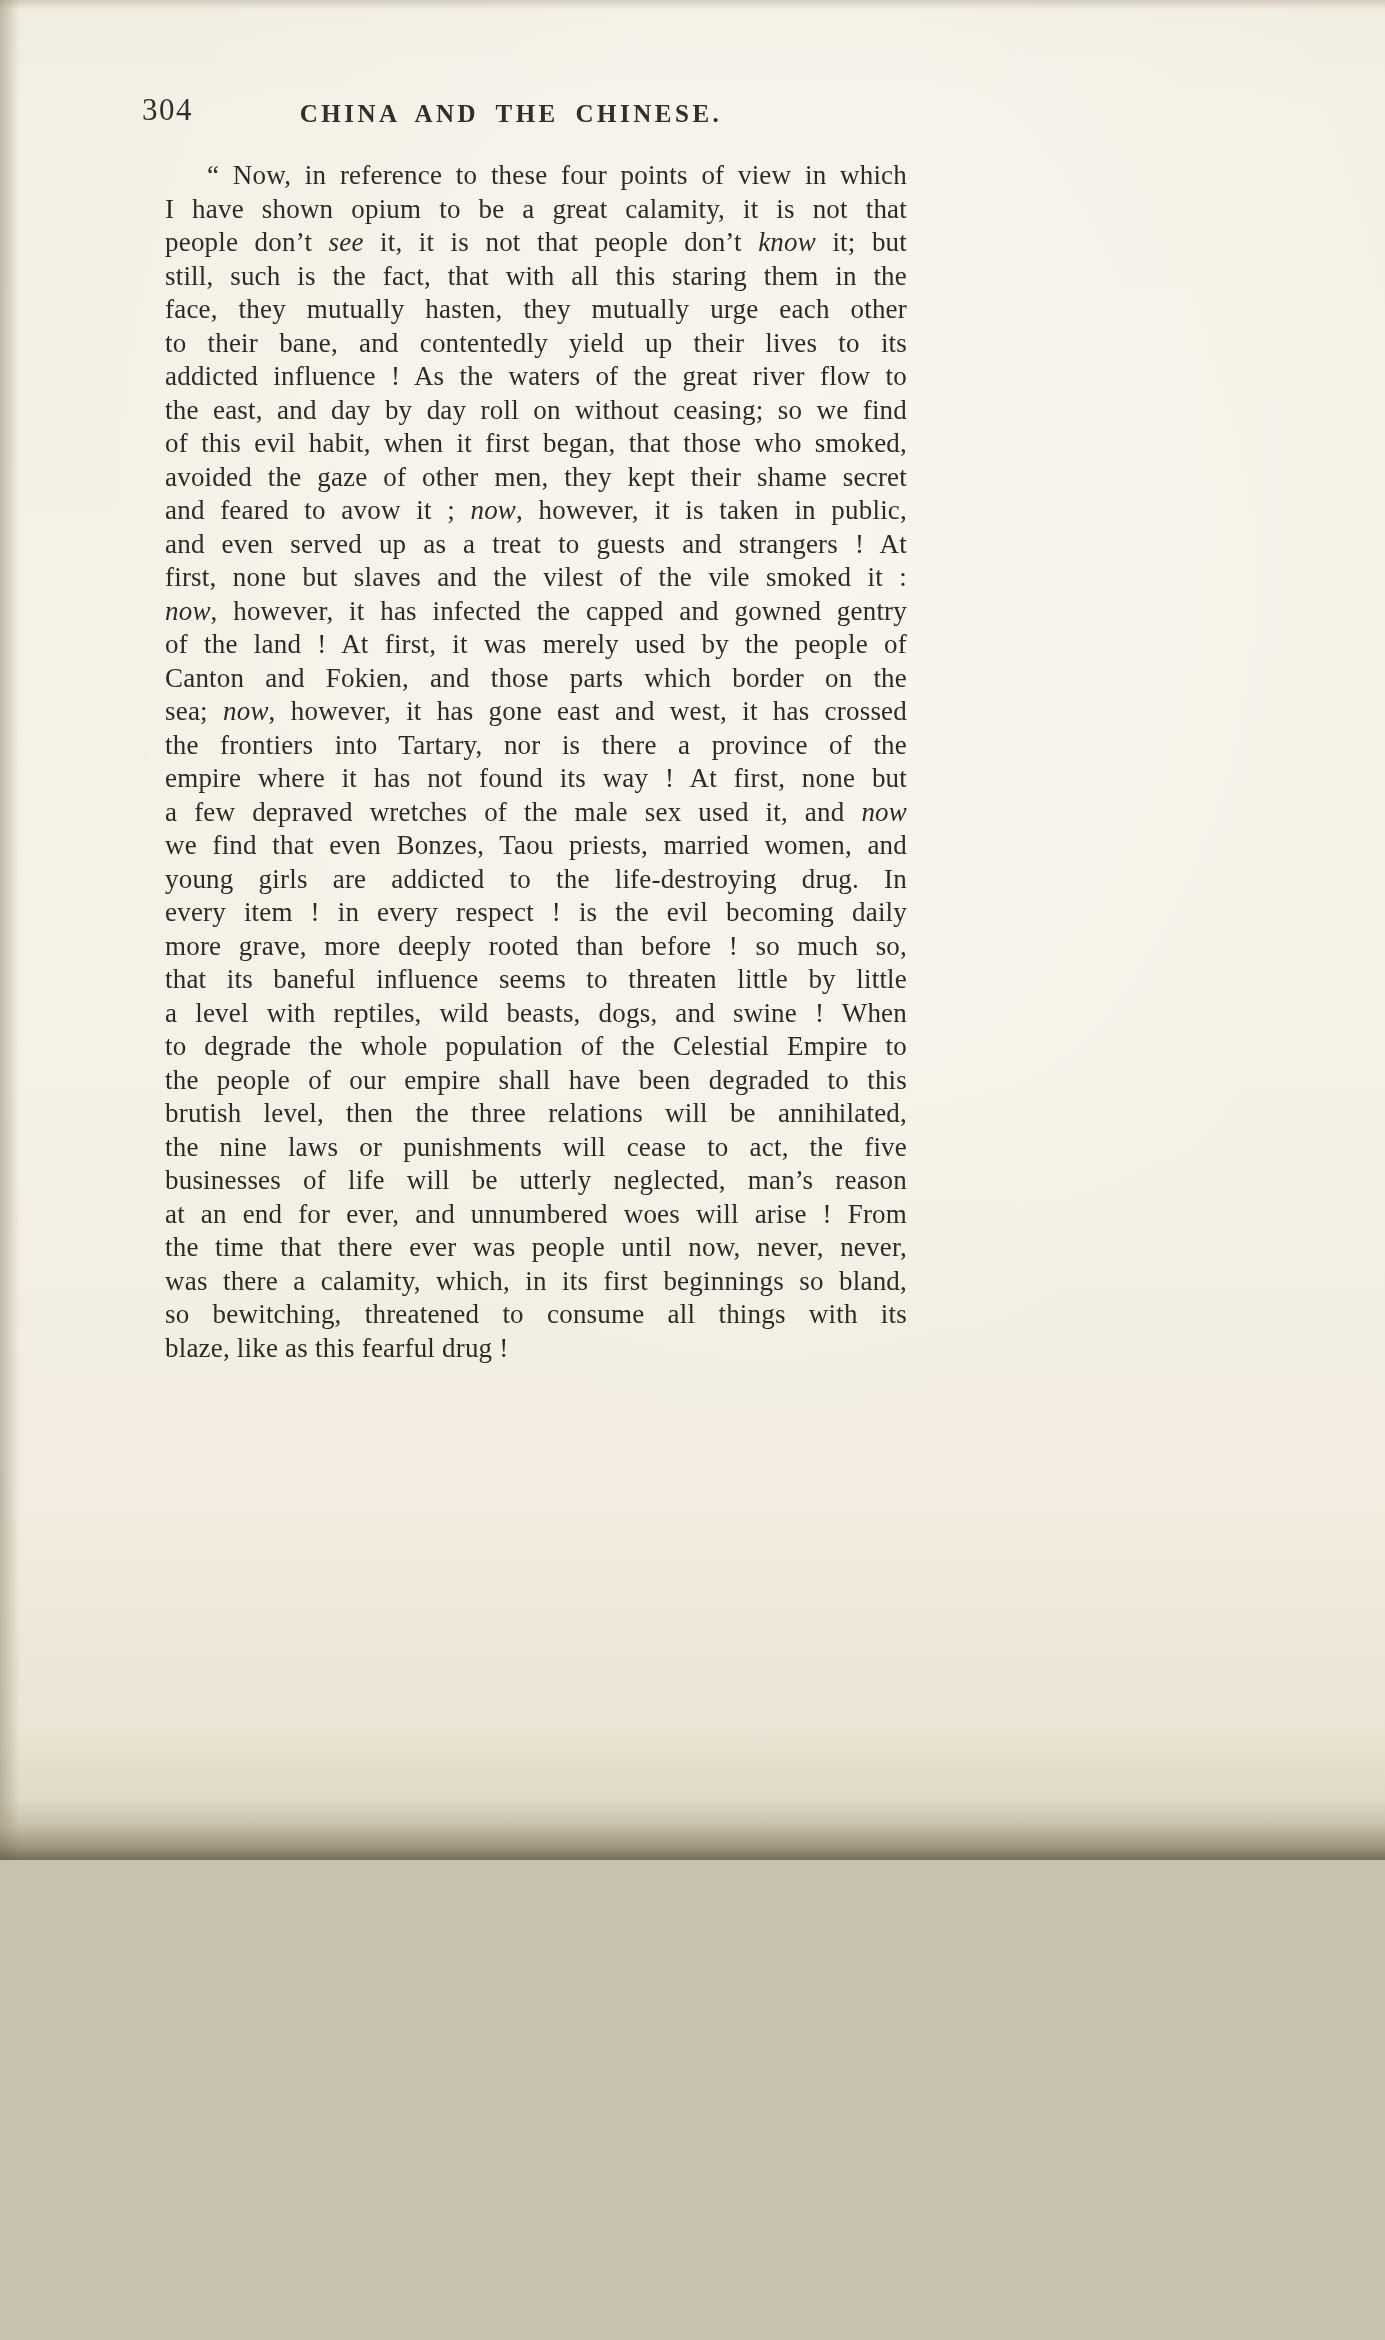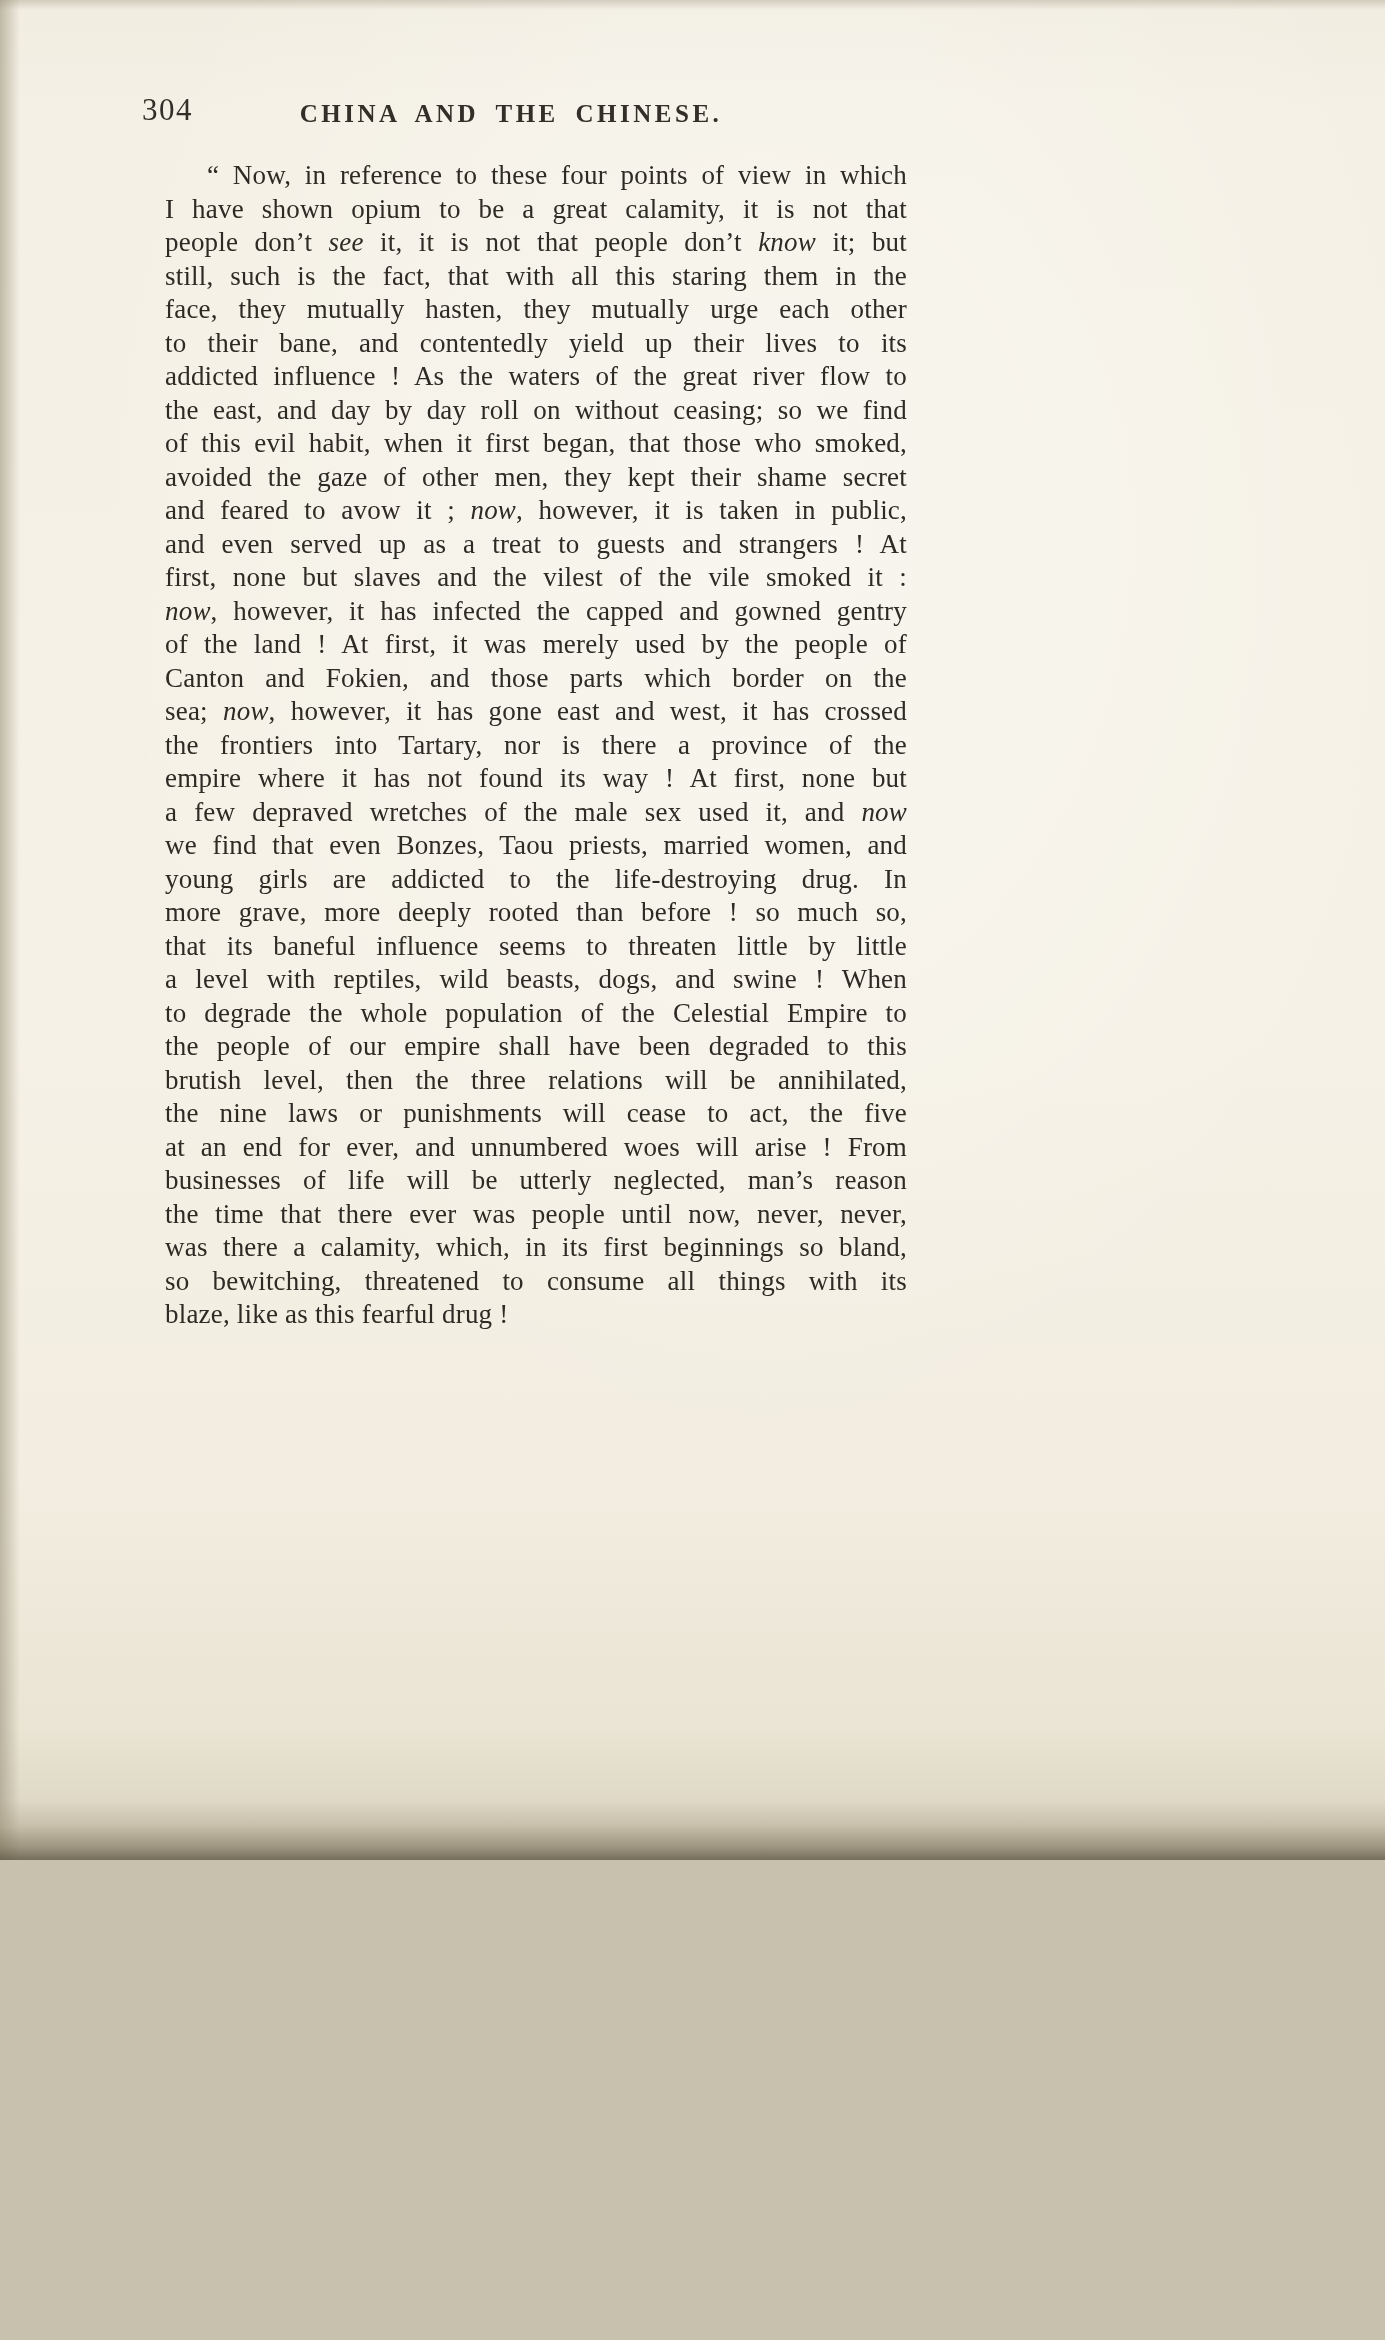--- a/index.html
+++ b/index.html
@@ -82,29 +82,30 @@
       <div class="line"><span>first, none but slaves and the vilest of the vile smoked it :</span></div>
       <div class="line"><span class="it">now</span><span>, however, it has infected the capped and gowned gentry</span></div>
       <div class="line"><span>of the land ! At first, it was merely used by the people of</span></div>
       <div class="line"><span>Canton and Fokien, and those parts which border on the</span></div>
       <div class="line"><span>sea; </span><span class="it">now</span><span>, however, it has gone east and west, it has crossed</span></div>
       <div class="line"><span>the frontiers into Tartary, nor is there a province of the</span></div>
       <div class="line"><span>empire where it has not found its way ! At first, none but</span></div>
       <div class="line"><span>a few depraved wretches of the male sex used it, and </span><span class="it">now</span></div>
       <div class="line"><span>we find that even Bonzes, Taou priests, married women, and</span></div>
       <div class="line"><span>young girls are addicted to the life-destroying drug. In</span></div>
+      <div class="line"><span>every item ! in every respect ! is the evil becoming daily</span></div>
       <div class="line"><span>more grave, more deeply rooted than before ! so much so,</span></div>
       <div class="line"><span>that its baneful influence seems to threaten little by little</span></div>
       <div class="line"><span>a level with reptiles, wild beasts, dogs, and swine ! When</span></div>
       <div class="line"><span>to degrade the whole population of the Celestial Empire to</span></div>
       <div class="line"><span>the people of our empire shall have been degraded to this</span></div>
       <div class="line"><span>brutish level, then the three relations will be annihilated,</span></div>
       <div class="line"><span>the nine laws or punishments will cease to act, the five</span></div>
+      <div class="line"><span>businesses of life will be utterly neglected, man’s reason</span></div>
       <div class="line"><span>at an end for ever, and unnumbered woes will arise ! From</span></div>
-      <div class="line"><span>businesses of life will be utterly neglected, man’s reason</span></div>
       <div class="line"><span>the time that there ever was people until now, never, never,</span></div>
       <div class="line"><span>was there a calamity, which, in its first beginnings so bland,</span></div>
       <div class="line"><span>so bewitching, threatened to consume all things with its</span></div>
       <div class="line last"><span>blaze, like as this fearful drug !</span></div>
     </div>
 
   <div class="edge-bottom"></div>
 </div>
 
 </body></html>

